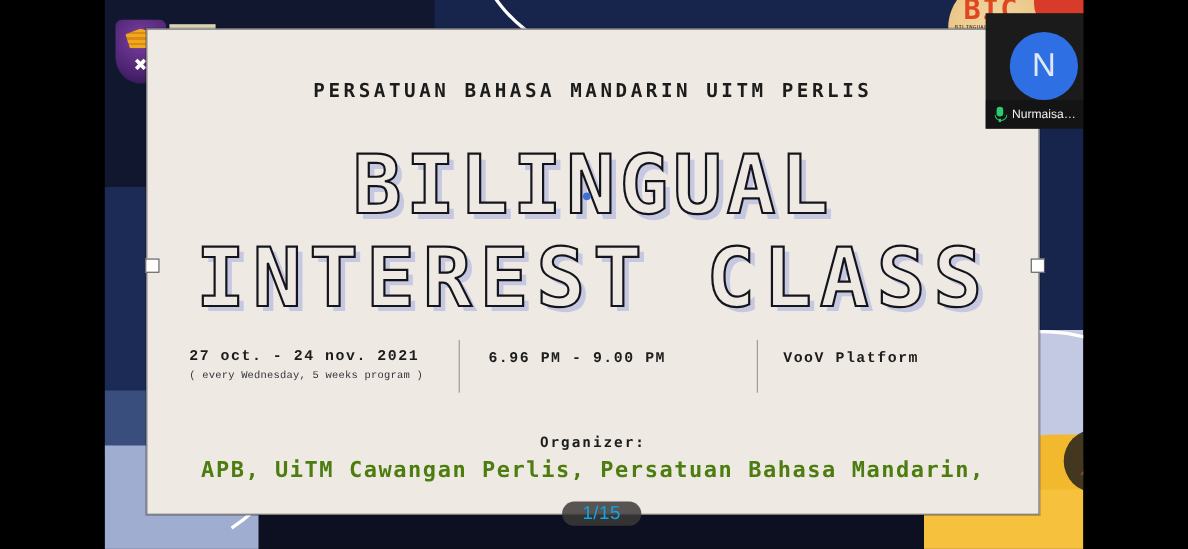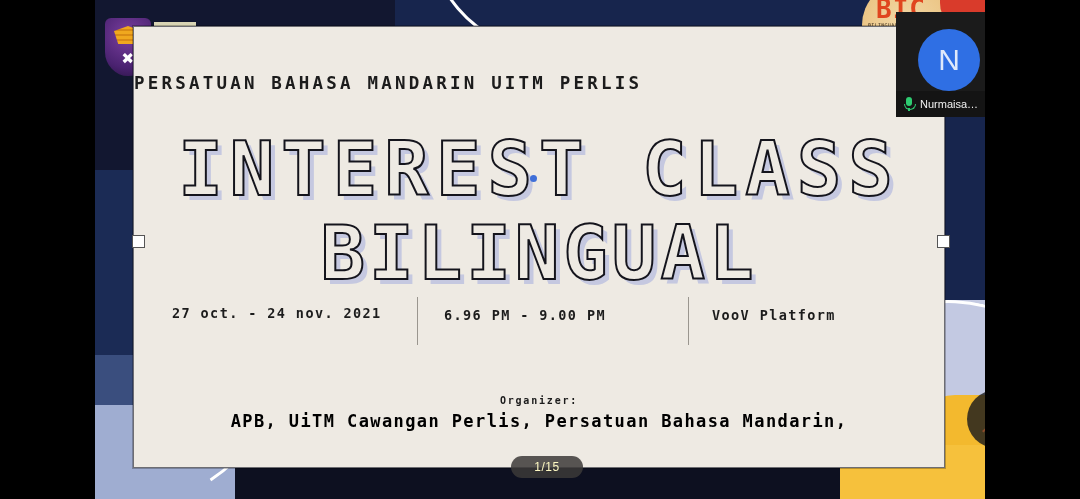--- a/index.html
+++ b/index.html
@@ -61,59 +61,59 @@
 
   
   #slide-card{
     position:absolute;left:133px;top:26px;width:810px;height:440px;
     background:#eeeae3;
     border:1px solid #6d6d72;
     box-shadow:0 0 0 1px rgba(0,0,0,.25);
     overflow:hidden;
   }
   #kicker{
-    position:absolute;left:0;right:0;top:46px;
+    position:absolute;left:0;right:0;top:46px;text-align:center;
     font-size:17.5px;letter-spacing:3.2px;color:#1c1c1c;font-weight:bold;
   }
   #title-wrap{position:absolute;left:0;right:0;top:100px;text-align:center;}
   .bigline{
     font-size:74px;line-height:84px;font-weight:bold;color:#eeeae3;
     -webkit-text-stroke:2px #14141c;
     text-shadow:5px 5px 0 #c5c8e0;
     letter-spacing:4px;white-space:nowrap;
   }
   .bigline.l2{letter-spacing:7px;}
   #dot-blue{position:absolute;left:396px;top:48px;width:7px;height:7px;border-radius:50%;background:#3f6fd8;}
 
   
-  #info-row{position:absolute;left:38px;top:270px;width:734px;height:52px;}
+  #info-row{position:absolute;left:38px;top:282px;width:734px;height:52px;font-family:Liberation Mono, monospace;}
   .info-col{position:absolute;top:0;}
   .info-main{font-size:13.5px;font-weight:bold;color:#1c1c1c;letter-spacing:1.4px;white-space:nowrap;}
   .info-sub{font-size:9.5px;color:#33333a;letter-spacing:.2px;margin-top:4px;white-space:nowrap;}
   #col-date{left:0;top:8px;}
   #col-time{left:272px;top:10px;}
   #col-plat{left:540px;top:10px;text-align:right;}
   .vdiv{position:absolute;top:0;width:1px;height:48px;background:#9a968f;}
   #div-1{left:245px;}
   #div-2{left:516px;}
 
   #organizer{position:absolute;left:0;right:0;top:368px;text-align:center;}
-  .org-head{font-size:10px;font-weight:bold;color:#1c1c1c;letter-spacing:1.8px;}
-  .org-line{font-size:17px;font-weight:bold;color:#000000;letter-spacing:1.4px;margin-top:5px;white-space:nowrap;}
+  .org-head{font-size:13px;font-weight:bold;color:#1c1c1c;letter-spacing:1.8px;}
+  .org-line{font-size:20px;font-weight:bold;color:#4d7c0f;letter-spacing:1.4px;margin-top:5px;white-space:nowrap;}
 
   
   .handle{position:absolute;width:11px;height:11px;background:#fff;border:1px solid #555;}
   #h-left{left:132px;top:235px;}
   #h-right{left:937px;top:235px;}
 
   
   #page-indicator{
     position:absolute;left:511px;top:456px;min-width:56px;height:22px;
-    background:rgba(60,58,56,.85);border-radius:11px;color:#fef9c3;
-    font-size:12px;line-height:22px;text-align:center;letter-spacing:.5px;
+    background:rgba(60,58,56,.85);border-radius:11px;color:#0ea5e9;
+    font-size:17px;line-height:22px;text-align:center;letter-spacing:.5px;
     font-family:"Liberation Sans",sans-serif;padding:0 8px;
   }
 
   
   #participant-tile{
     position:absolute;left:896px;top:12px;width:112px;height:105px;
     background:#1b1b1b;overflow:hidden;
   }
   #avatar{
     position:absolute;left:22px;top:17px;width:62px;height:62px;border-radius:50%;
@@ -182,31 +182,32 @@
     <div class="bg-sub">BILINGUAL INTEREST</div>
     <div class="bg-sub2">CLASS</div>
   </div>
   <div id="badge-red"></div>
 
   <div id="slide-card">
 
     <div id="kicker">PERSATUAN BAHASA MANDARIN UITM PERLIS</div>
 
     <div id="title-wrap">
+      <div class="bigline l1">BILINGUAL</div>
       <div class="bigline l2">INTEREST CLASS</div>
-      <div class="bigline l1">BILINGUAL</div>
       <div id="dot-blue"></div>
     </div>
 
     <div id="info-row">
       <div class="vdiv" id="div-1"></div>
       <div class="vdiv" id="div-2"></div>
 
       <div class="info-col" id="col-date">
         <div class="info-main">27 oct. - 24 nov. 2021</div>
+        <div class="info-sub">( every Wednesday, 5 weeks program )</div>
       </div>
 
       <div class="info-col" id="col-time">
         <div class="info-main">6.96 PM - 9.00 PM</div>
       </div>
 
       <div class="info-col" id="col-plat">
         <div class="info-main">VooV Platform</div>
       </div>
     </div>

